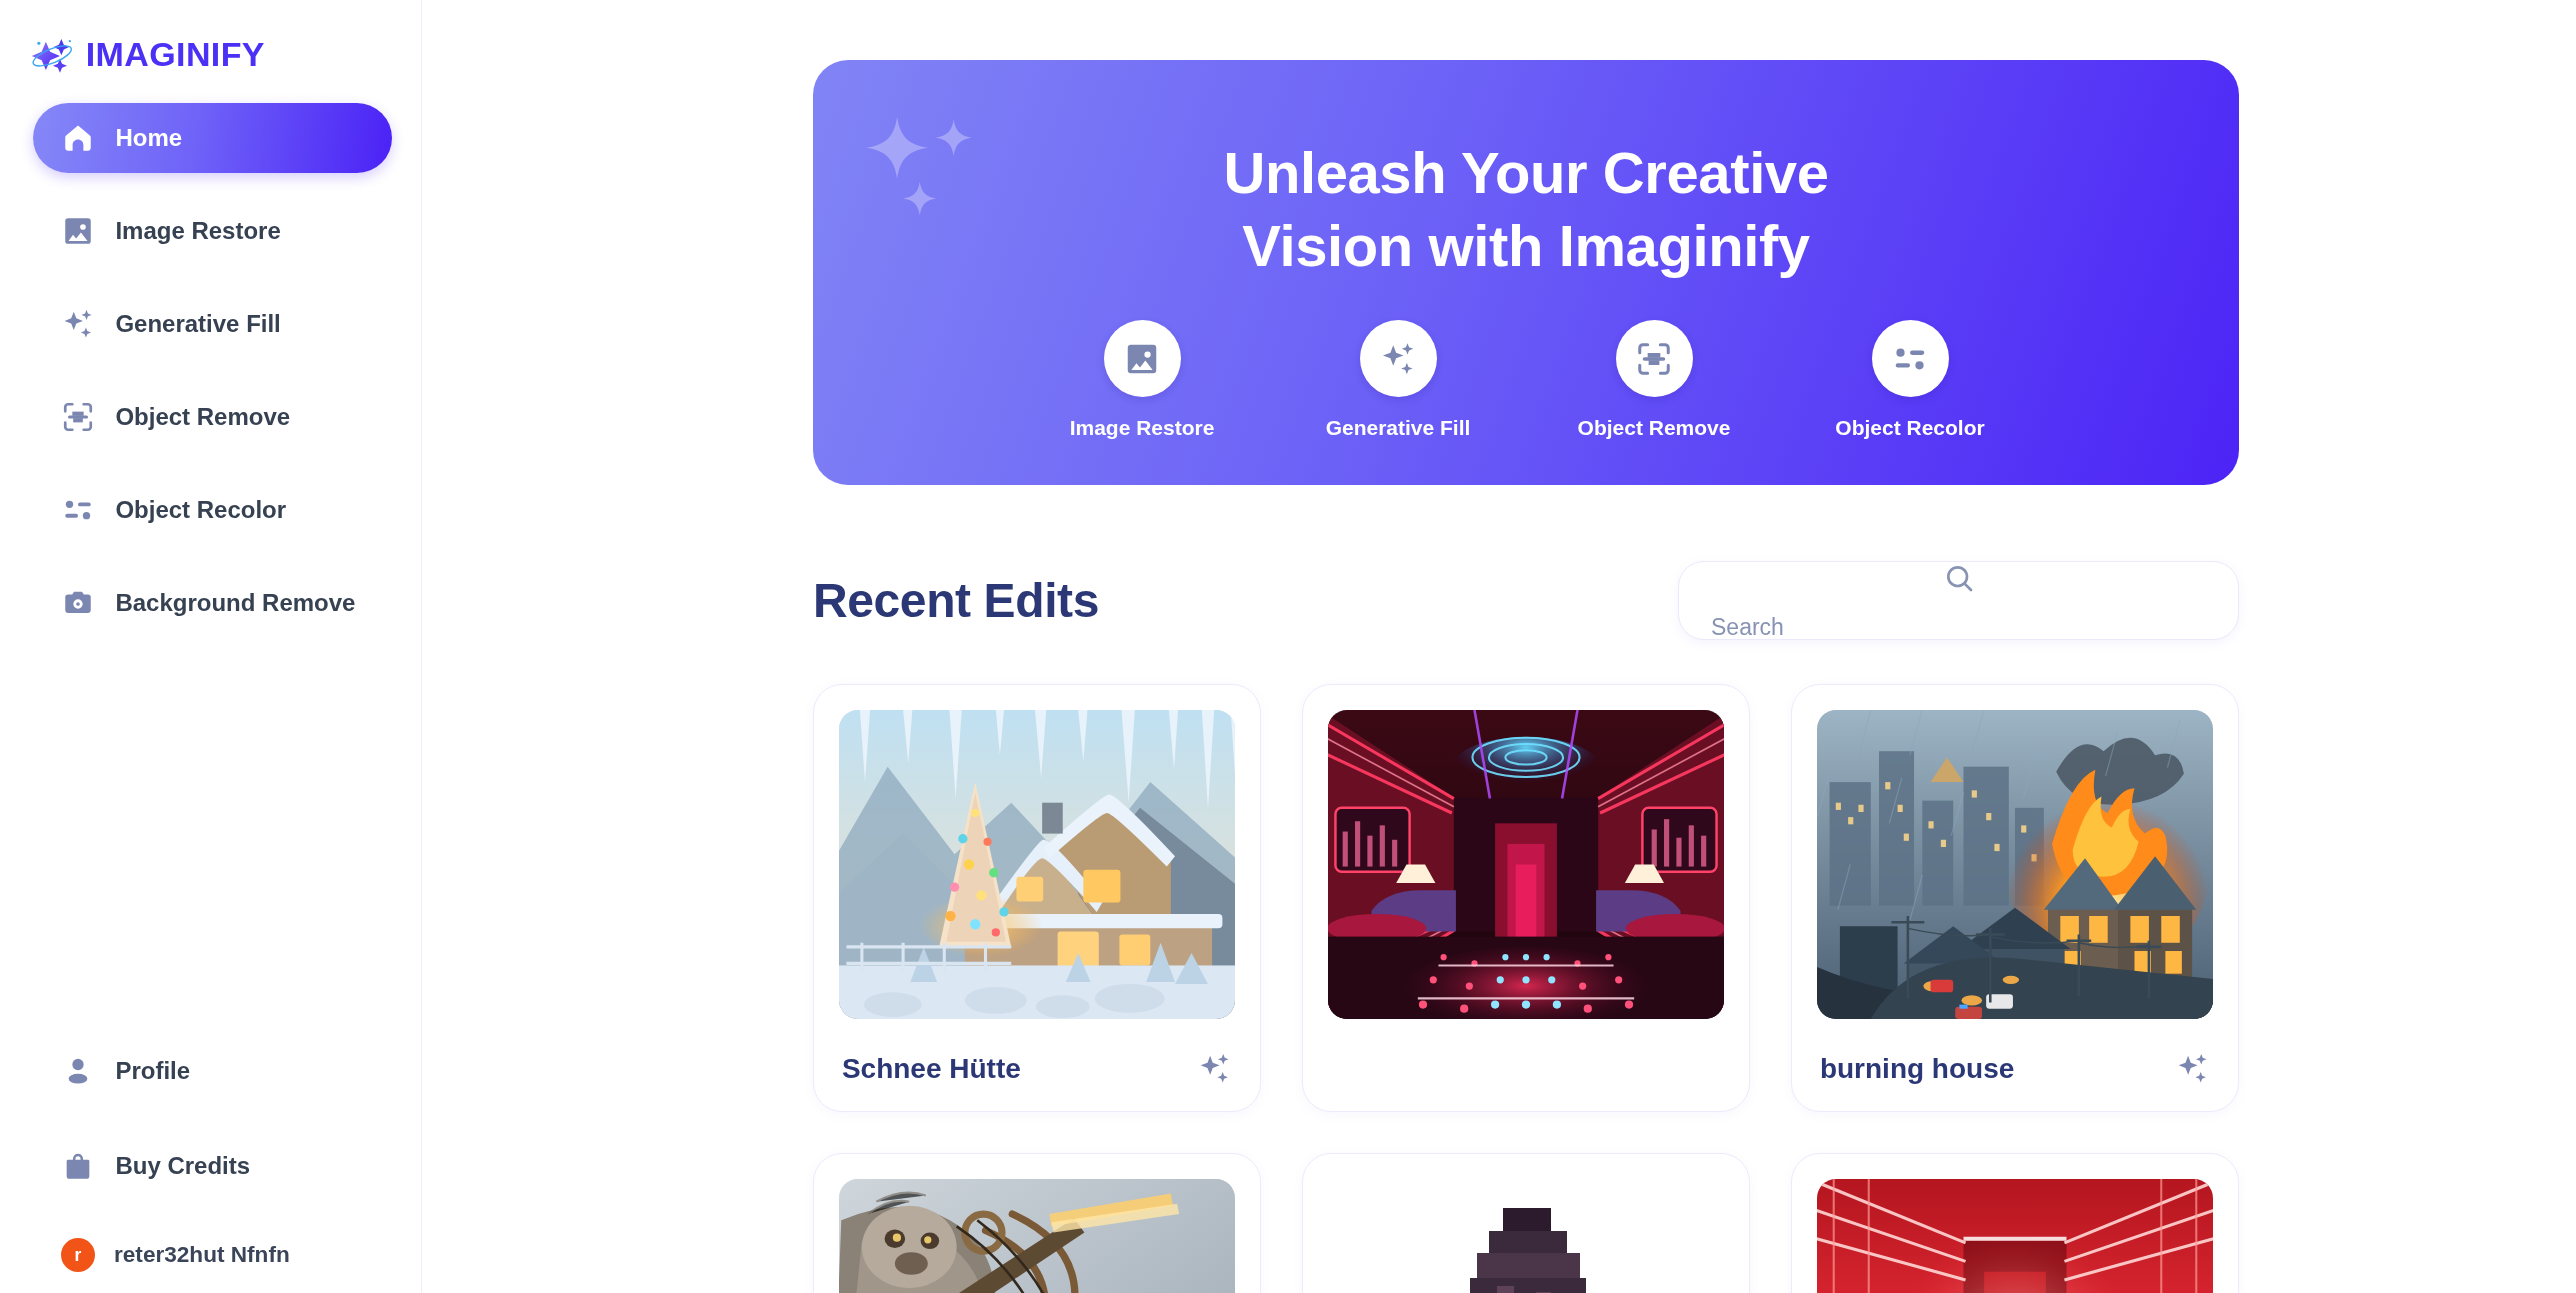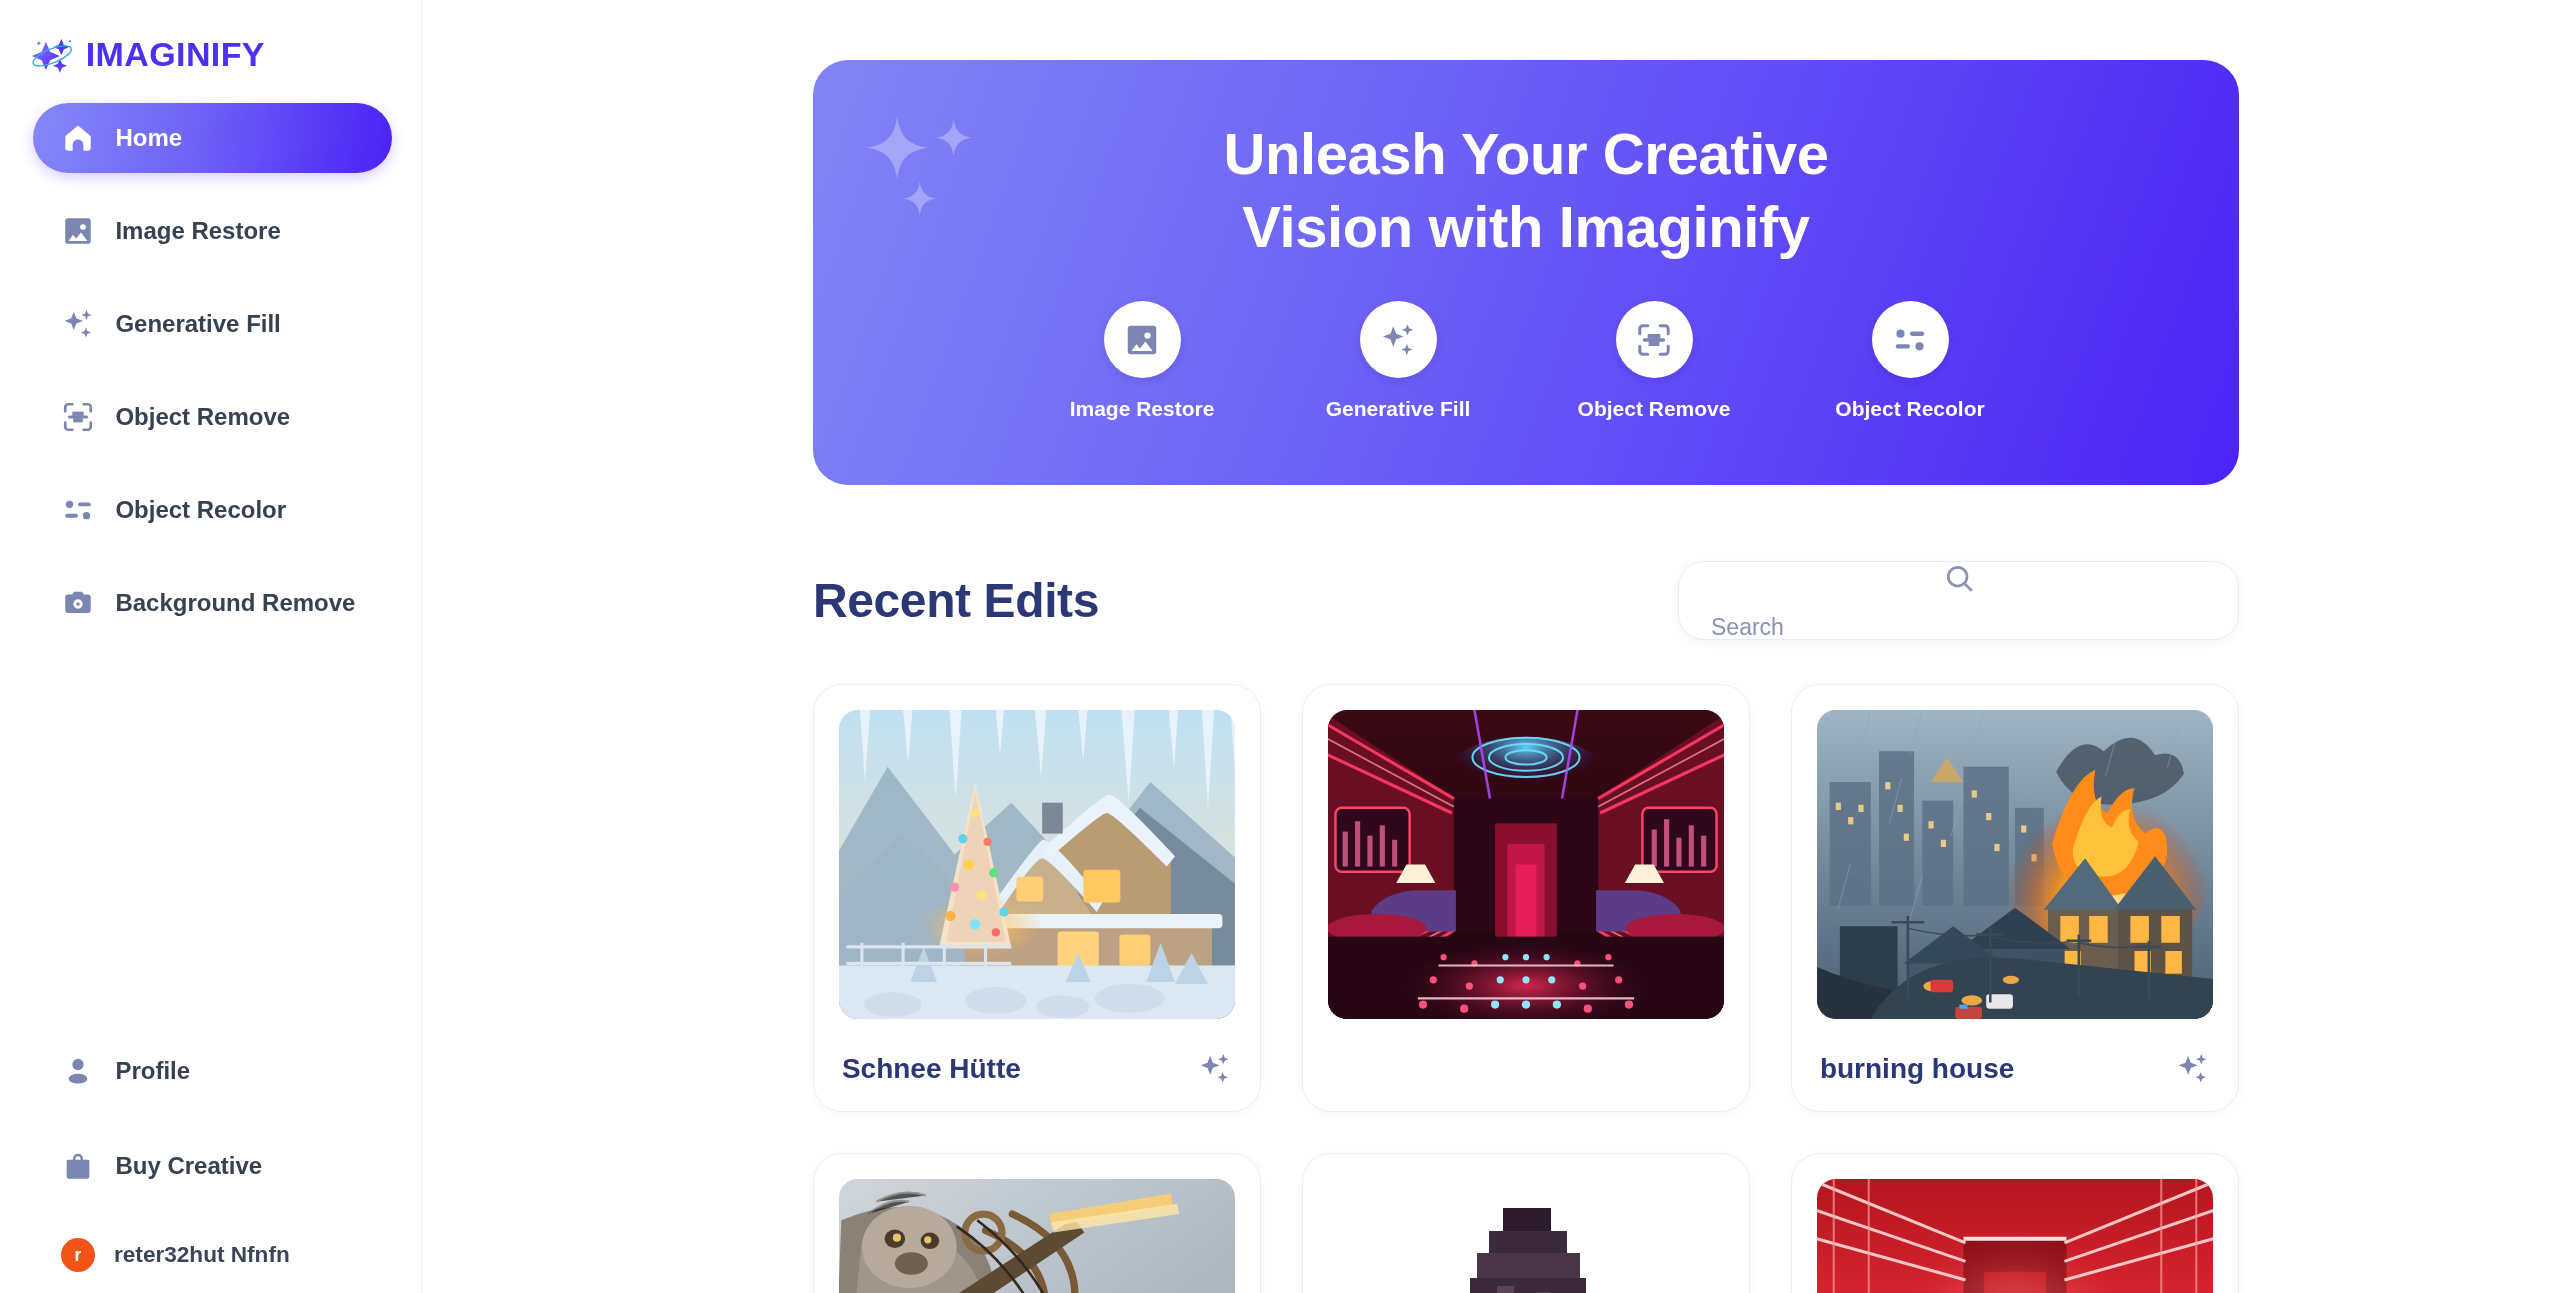--- a/index.html
+++ b/index.html
@@ -71,21 +71,21 @@
     flex: 1; height: 1294px; background: #ffffff;
     overflow: hidden; position: relative;
   }
   .main-inner { padding: 60px 337px 0 391px; }
 
   .hero {
     height: 425px; border-radius: 35px;
     background: linear-gradient(110deg, #8184f5 0%, #6d63f7 40%, #4c24f6 100%);
     position: relative; overflow: hidden;
     display: flex; flex-direction: column; align-items: center;
-    padding-top: 57px;
+    padding-top: 76px;
   }
   .hero-sparkle {
     position: absolute; left: 22px; top: 20.4px;
     width: 226px; height: 168px; opacity: 0.30;
   }
   .hero-title {
     color: #ffffff; font-size: 58px; font-weight: 700;
     line-height: 1.26; text-align: center; letter-spacing: -0.4px;
     position: relative; z-index: 2;
   }
@@ -259,21 +259,21 @@
         </span>
         <span class="nav-label">Profile</span>
       </div>
 
       <div class="nav-item">
         <span class="nav-ico">
           <svg viewBox="0 0 24 24" fill="#7b87b0">
               <path d="M8.4 7.6V7a3.6 3.6 0 1 1 7.2 0v.6H19a1 1 0 0 1 1 1V19a2 2 0 0 1-2 2H6a2 2 0 0 1-2-2V8.6a1 1 0 0 1 1-1h3.4zm1.8 0h3.6V7a1.8 1.8 0 1 0-3.6 0v.6z"></path>
             </svg>
         </span>
-        <span class="nav-label">Buy Creative</span>
+        <span class="nav-label">Buy Credits</span>
       </div>
 
       <div class="user-row">
         <span class="avatar">r</span>
         <span class="user-name">reter32hut Nfnfn</span>
       </div>
     </nav>
   </aside>
 
   <main class="main">

